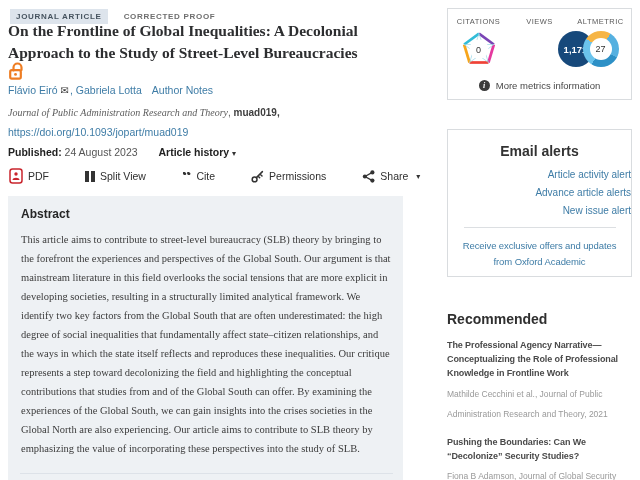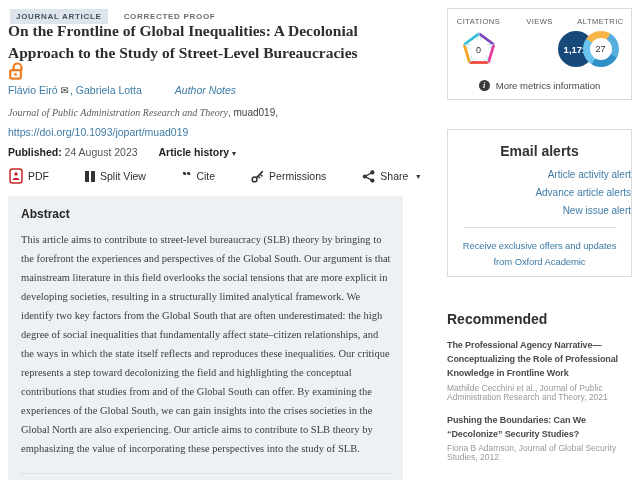--- a/index.html
+++ b/index.html
@@ -13,24 +13,24 @@
   .status{color:#6e6e6e;font-size:8px;font-weight:bold;letter-spacing:.7px;margin-left:16px;}
 
   
   .title{font-family:"Liberation Serif",serif;font-weight:bold;color:#2d2e30;
          font-size:15.5px;line-height:22px;letter-spacing:0;white-space:nowrap;}
 
   
   .link{color:#3e7ca6;text-decoration:none;cursor:pointer;}
   .authors{font-size:10.5px;}
   .envelope{font-family:"DejaVu Sans",sans-serif;color:#3a3a3a;font-size:10px;margin:0 1px 0 3px;}
-  .author-notes{margin-left:33px;font-style:italic;}
+  .author-notes{margin-left:10px;}
   .journal-line{font-size:10px;color:#5c5c5c;}
   .journal-name{font-family:"Liberation Serif",serif;font-style:italic;}
-  .article-id{font-weight:normal;color:#3f3f3f;}
+  .article-id{font-weight:bold;color:#3f3f3f;}
   .doi{font-size:10.5px;}
   .pubrow{font-size:10.5px;color:#555;}
   .pubrow b{color:#222;}
   .hist{font-weight:bold;color:#222;margin-left:18px;}
   .caret{font-family:"DejaVu Sans",sans-serif;font-size:8px;color:#333;margin-left:3px;}
 
   
   .toolbar{display:flex;align-items:center;gap:25px;font-size:10.5px;color:#2f2f2f;}
   .tbitem{display:flex;align-items:center;gap:5px;cursor:pointer;}
   .splitbars{display:flex;gap:2px;}
@@ -72,21 +72,21 @@
   .email-links{margin-top:10px;text-align:right;}
   .email-links div{font-size:10px;margin:7px 0;}
   .email-divider{width:152px;margin:11px auto 10px;border-top:1px solid #dcdfe2;}
   .offer{display:block;width:172px;margin:0 auto;text-align:center;font-size:9.5px;line-height:16px;
          letter-spacing:-.1px;}
 
   
   .rec-h{font-size:14px;font-weight:bold;color:#2f2f2f;}
   .rec-item{margin-top:11px;width:187px;}
   .rec-title{font-size:9px;letter-spacing:-.1px;line-height:14.2px;font-weight:bold;color:#4a4a4a;cursor:pointer;}
-  .rec-meta{font-size:8.5px;line-height:9px;color:#999;margin-top:3px;}
+  .rec-meta{font-size:8.5px;line-height:20px;color:#999;margin-top:3px;}
 
   svg{display:block;}
 </style>
 </head>
 <body>
 
 <div id="page">
 
   <div class="abs" style="left:10px;top:5px;">
     <span class="badge">JOURNAL ARTICLE</span><span class="status">CORRECTED PROOF</span>

